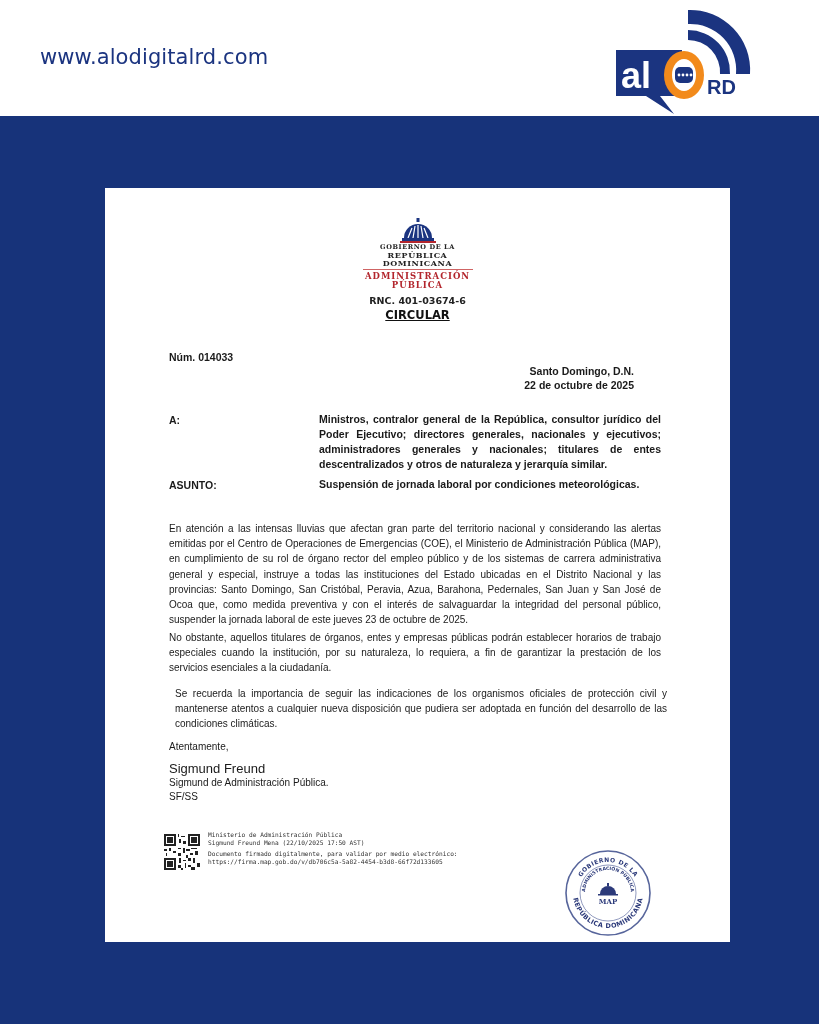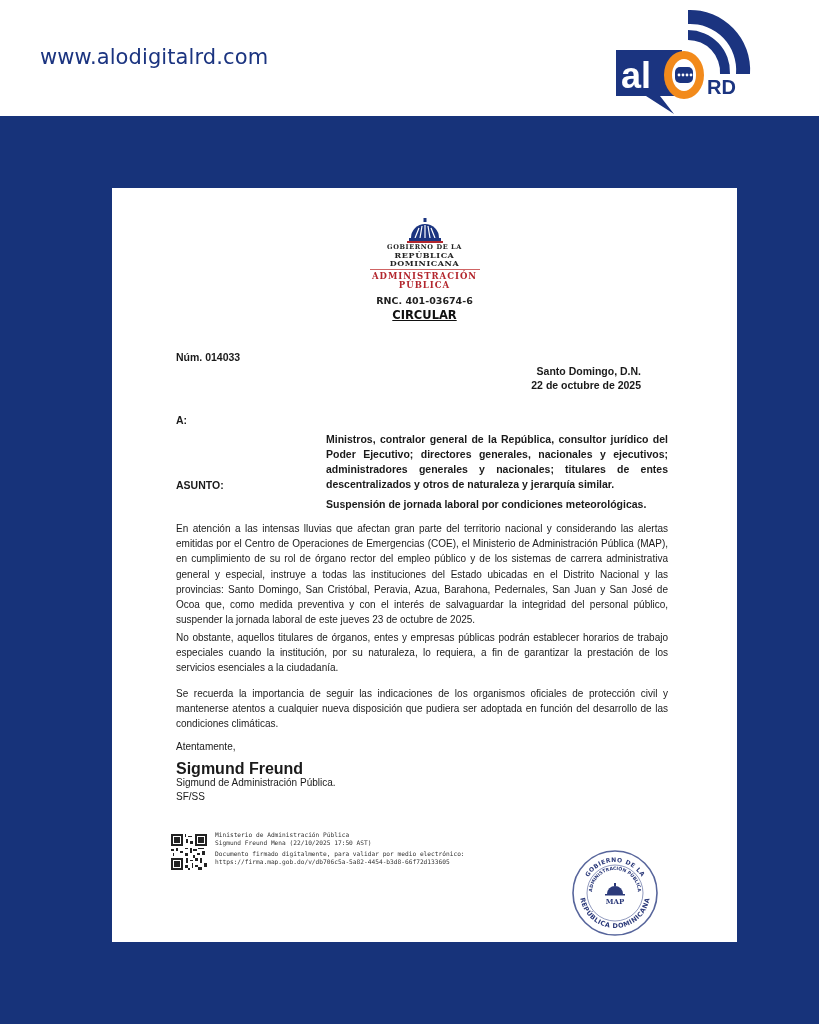--- a/index.html
+++ b/index.html
@@ -6,41 +6,41 @@
   html, body { width:819px; height:1024px; overflow:hidden; background:#ffffff; }
   body { position:relative; font-family:"Liberation Sans", sans-serif; }
 
   .top-bar { position:absolute; left:0; top:0; width:804px; height:116px; background:#ffffff; }
   .site-url { position:absolute; left:40px; top:45px; font-family:"DejaVu Sans", sans-serif; font-size:21px; color:#1b3480; letter-spacing:0.1px; }
 
   .logo { position:absolute; left:612px; top:4px; width:144px; height:112px; }
 
   .blue-band { position:absolute; left:0; top:116px; width:819px; height:908px; background:#17337a; }
 
-  .page { position:absolute; left:112px; top:188px; width:625px; height:754px; background:#ffffff; color:#1a1a1a; }
+  .page { position:absolute; left:105px; top:188px; width:625px; height:754px; background:#ffffff; color:#1a1a1a; }
 
   .header-block { position:absolute; left:0; top:30px; width:100%; text-align:center; }
   .emblem { display:block; margin:0 auto; width:38px; height:26px; }
   .gov-line { font-family:"DejaVu Serif", serif; font-weight:bold; font-size:6.5px; color:#222; line-height:7px; letter-spacing:0.6px; }
   .gov-line.big { font-size:8px; line-height:8px; }
   .red-rule { width:110px; height:1px; background:#b22; margin:2px auto 2px auto; opacity:0.7; }
   .admin-line { font-family:"DejaVu Serif", serif; font-weight:bold; font-size:8.5px; color:#b3262d; line-height:9px; letter-spacing:1px; }
   .rnc { font-family:"DejaVu Sans", sans-serif; font-weight:bold; font-size:9.5px; margin-top:5px; color:#222; }
   .circular { font-family:"DejaVu Sans", sans-serif; font-weight:bold; font-size:11.5px; text-decoration:underline; margin-top:2px; color:#111; }
 
   .num { position:absolute; left:64px; top:163px; font-weight:bold; font-size:10.5px; }
   .place-date { position:absolute; right:96px; top:176px; text-align:right; font-weight:bold; font-size:10.5px; line-height:14px; }
 
   .field-label { position:absolute; left:64px; font-weight:bold; font-size:10.5px; }
-  .field-value { position:absolute; left:214px; width:342px; font-weight:bold; font-size:10.5px; line-height:15px; text-align:justify;margin-top:20px; }
+  .field-value { position:absolute; left:214px; width:342px; font-weight:bold; font-size:10.5px; line-height:15px; text-align:justify; }
 
   .body-text { position:absolute; left:64px; width:492px; font-size:10px; line-height:15.2px; text-align:justify; color:#1a1a1a; }
 
   .sign-block { position:absolute; left:64px; top:552px; font-size:10px; line-height:14px; }
-  .signer-name { font-weight:bold; font-size:16px; margin-top:8px; }
+  .signer-name { font-weight:normal; font-size:13px; margin-top:8px; }
 
   .qr { position:absolute; left:59px; top:646px; width:36px; height:36px; }
   .digital-sign { position:absolute; left:103px; top:643px; font-family:"DejaVu Sans Mono", monospace; font-size:6.2px; line-height:8.4px; color:#333; }
   .digital-sign .gap { height:2px; }
 
   .stamp { position:absolute; left:458px; top:660px; width:90px; height:90px; }
 </style>
 </head>
 <body>
 
@@ -95,21 +95,21 @@
   </div>
 
   <div class="field-label" style="top:226px;">A:</div>
   <div class="field-value" style="top:224px;">Ministros, contralor general de la República, consultor jurídico del Poder Ejecutivo; directores generales, nacionales y ejecutivos; administradores generales y nacionales; titulares de entes descentralizados y otros de naturaleza y jerarquía similar.</div>
 
   <div class="field-label" style="top:291px;">ASUNTO:</div>
   <div class="field-value" style="top:289px;">Suspensión de jornada laboral por condiciones meteorológicas.</div>
 
   <div class="body-text" style="top:333px;">En atención a las intensas lluvias que afectan gran parte del territorio nacional y considerando las alertas emitidas por el Centro de Operaciones de Emergencias (COE), el Ministerio de Administración Pública (MAP), en cumplimiento de su rol de órgano rector del empleo público y de los sistemas de carrera administrativa general y especial, instruye a todas las instituciones del Estado ubicadas en el Distrito Nacional y las provincias: Santo Domingo, San Cristóbal, Peravia, Azua, Barahona, Pedernales, San Juan y San José de Ocoa que, como medida preventiva y con el interés de salvaguardar la integridad del personal público, suspender la jornada laboral de este jueves 23 de octubre de 2025.</div>
   <div class="body-text" style="top:442px;">No obstante, aquellos titulares de órganos, entes y empresas públicas podrán establecer horarios de trabajo especiales cuando la institución, por su naturaleza, lo requiera, a fin de garantizar la prestación de los servicios esenciales a la ciudadanía.</div>
-  <div class="body-text" style="top:498px;">Se recuerda la importancia de seguir las indicaciones de los organismos oficiales de protección civil y mantenerse atentos a cualquier nueva disposición que pudiera ser adoptada en función del desarrollo de las condiciones climáticas.</div>
+  <div class="body-text" style="top:498px;margin-left:6px;">Se recuerda la importancia de seguir las indicaciones de los organismos oficiales de protección civil y mantenerse atentos a cualquier nueva disposición que pudiera ser adoptada en función del desarrollo de las condiciones climáticas.</div>
 
   <div class="sign-block">
     <div>Atentamente,</div>
     <div class="signer-name">Sigmund Freund</div>
     <div>Sigmund de Administración Pública.</div>
     <div>SF/SS</div>
   </div>
 
   <svg class="qr" viewBox="0 0 21 21" shape-rendering="crispEdges">
     <rect width="21" height="21" fill="#fff"></rect>

